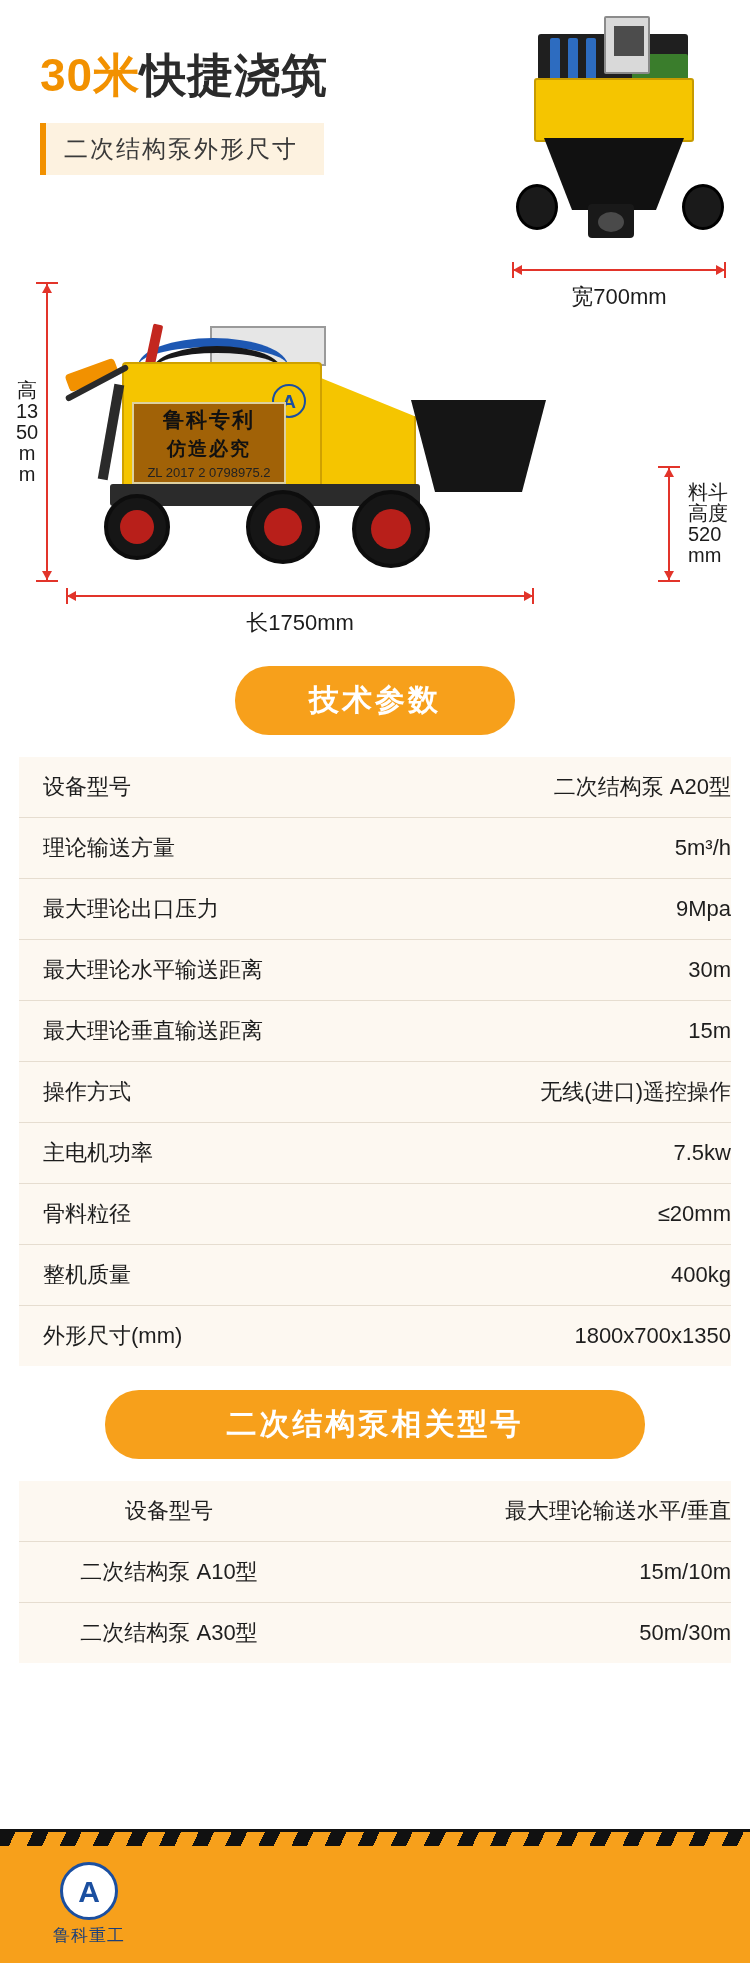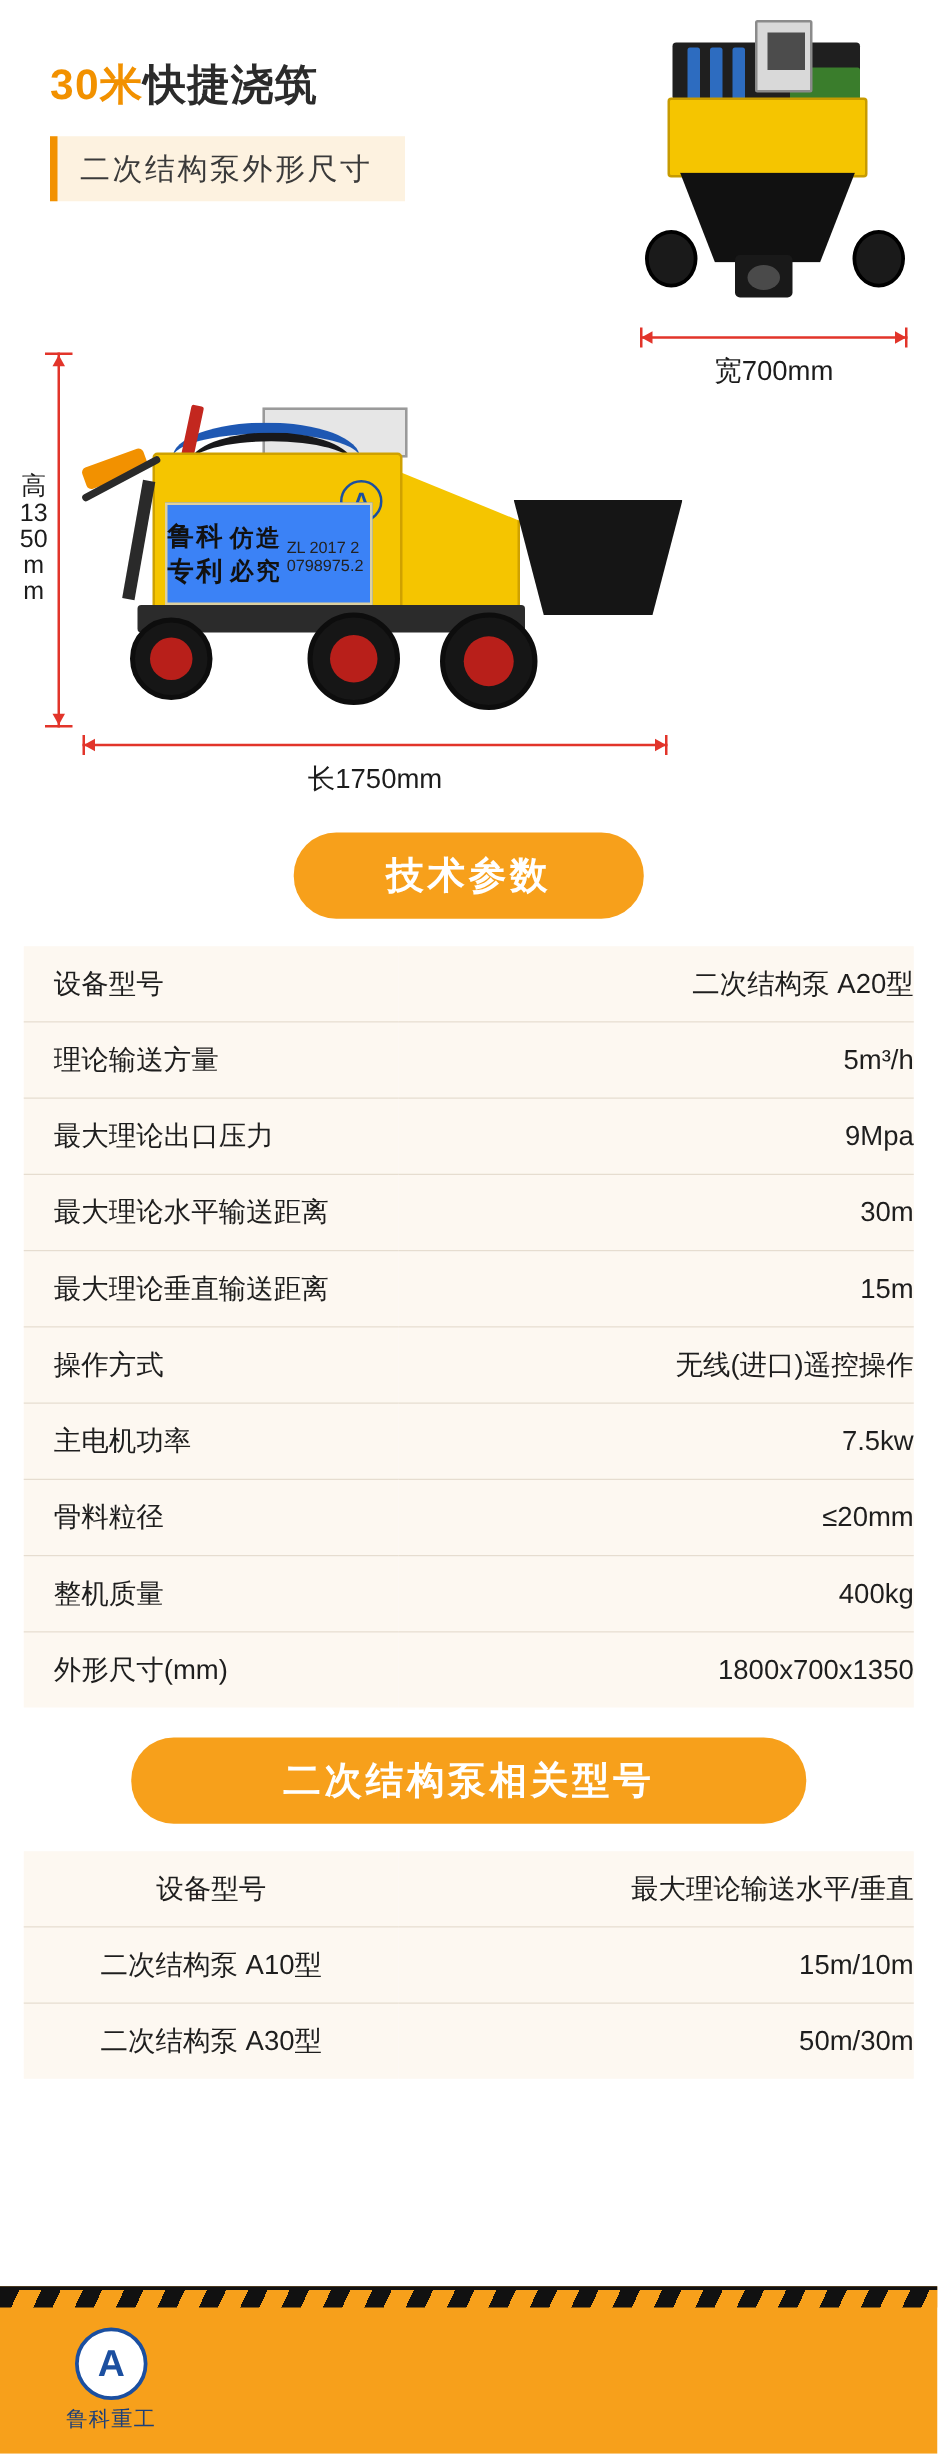--- a/index.html
+++ b/index.html
@@ -10,21 +10,21 @@
   }
   body { width: 750px; height: 1963px; position: relative; overflow: hidden; }
 
   
   .header {
     position: relative;
     height: 270px;
     padding: 50px 0 0 40px;
   }
   .title-line {
-    font-size: 34px;
+    font-size: 46px;
     font-weight: bold;
     color: #2b2b2b;
     letter-spacing: 1px;
     line-height: 1.1;
   }
   .title-line .accent { color: #f29100; }
   .subtitle-box {
     display: inline-block;
     margin-top: 22px;
     background: #fdf2e0;
@@ -119,23 +119,23 @@
     margin-top: 10px;
   }
   .side-img {
     position: absolute; left: 40px; top: 0; width: 520px; height: 310px;
   }
   .sv-body {
     position: absolute; left: 82px; top: 82px; width: 200px; height: 130px;
     background: #f5c500; border: 2px solid #cfa100; border-radius: 4px;
   }
   .sv-plate {
-    position: absolute; left: 92px; top: 122px; width: 166px; height: 82px;
-    background: #3b82f6; border: 2px solid #ddd0a0;
-    display: flex; flex-direction: row; justify-content: center; align-items: center;
+    position: absolute; left: 92px; top: 122px; width: 154px; height: 82px;
+    background: #a16207; border: 2px solid #ddd0a0;
+    display: flex; flex-direction: column; justify-content: center; align-items: center;
   }
   .sv-plate .pl1 { font-size: 21px; font-weight: bold; color: #111; letter-spacing: 2px; }
   .sv-plate .pl2 { font-size: 19px; font-weight: bold; color: #111; letter-spacing: 2px; margin-top: 2px;}
   .sv-plate .pl3 { font-size: 13px; color: #222; margin-top: 3px; }
   .sv-logo {
     position: absolute; right: 14px; top: 20px; width: 34px; height: 34px;
     border: 2px solid #1b4fa0; border-radius: 50%; color: #1b4fa0;
     font-size: 19px; font-weight: bold; text-align: center; line-height: 32px;
   }
   .sv-top-box {
@@ -382,20 +382,28 @@
     <div class="sv-column"></div>
     <div class="sv-chassis"></div>
     <div class="sv-wheel w1"></div>
     <div class="sv-wheel w2"></div>
     <div class="sv-wheel w3"></div>
     <div class="sv-hub h1"></div>
     <div class="sv-hub h2"></div>
     <div class="sv-hub h3"></div>
   </div>
 
+  <div class="dim-height-right">
+    <div class="dim-vline"></div>
+    <div class="dim-vcap t"></div>
+    <div class="dim-vcap b"></div>
+    <div class="dim-av t"></div>
+    <div class="dim-av b"></div>
+    <div class="vlabel-r">料斗高度520mm</div>
+  </div>
 
   <div class="dim-length">
     <div class="dim-arrow-h">
       <div class="line"></div>
       <div class="cap l"></div>
       <div class="cap r"></div>
       <div class="ah l"></div>
       <div class="ah r"></div>
     </div>
     <div class="dim-label">长1750mm</div>

